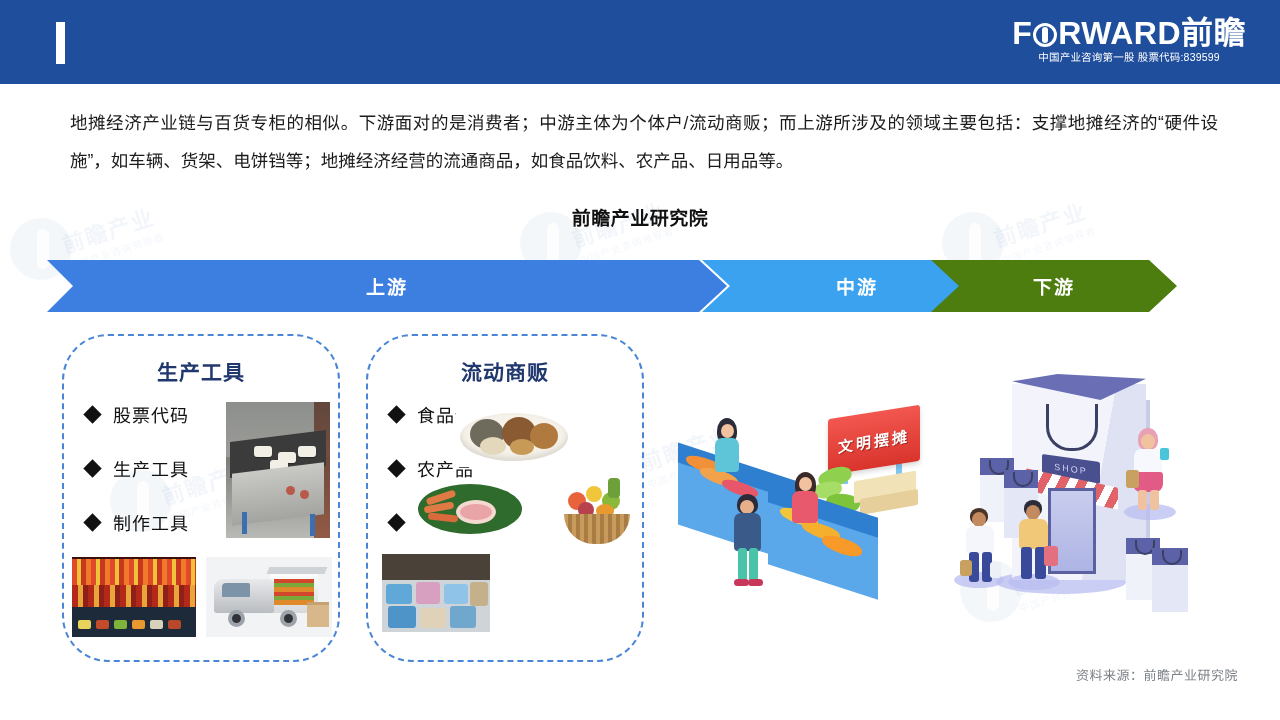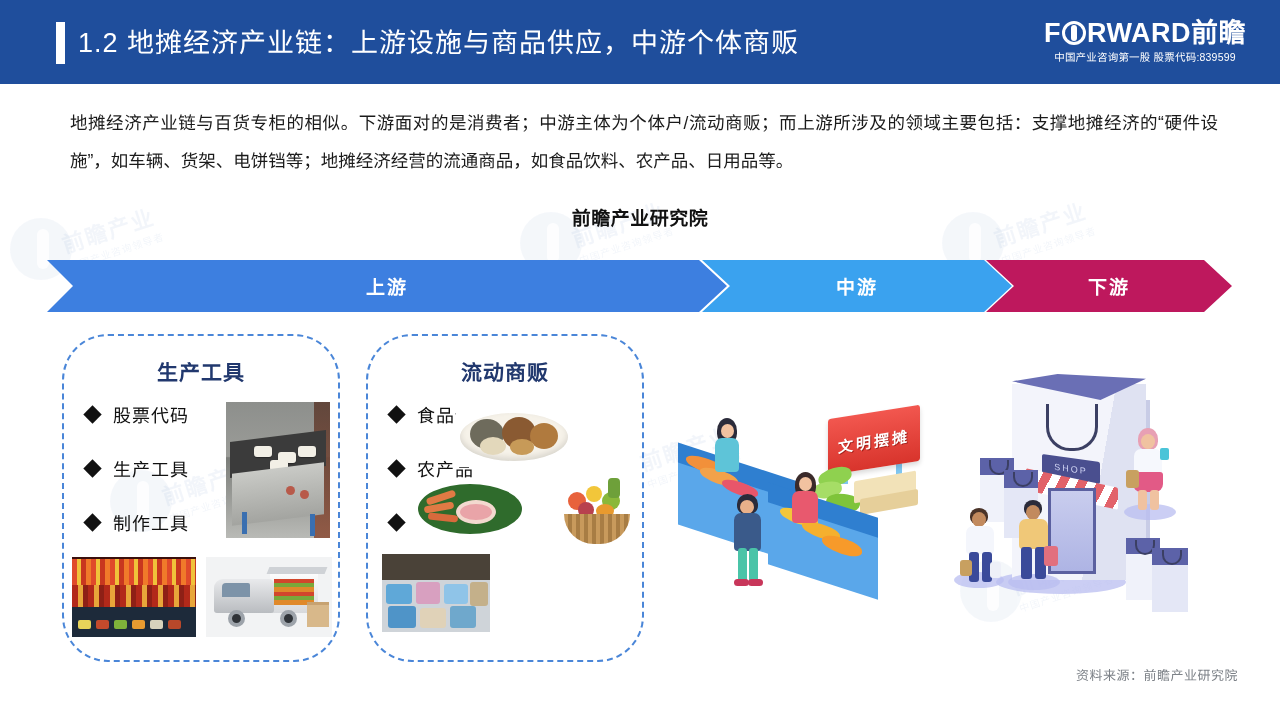--- a/index.html
+++ b/index.html
@@ -22,21 +22,21 @@
   .wm-dot::after{content:"";position:absolute;left:27px;top:11px;width:12px;height:40px;
       border-radius:6px;background:#ffffff;opacity:.85;}
 
   
   .header{position:absolute;left:0;top:0;width:1280px;height:84px;
       background:#1F4E9C;z-index:5;}
   .header-bar{position:absolute;left:56px;top:22px;width:9px;height:42px;background:#ffffff;}
   .header-title{position:absolute;left:78px;top:22px;height:42px;line-height:42px;
       color:#ffffff;font-size:27px;letter-spacing:1px;white-space:nowrap;}
   .brand{position:absolute;right:34px;top:18px;text-align:center;color:#fff;}
-  .brand-main{font-size:27px;font-weight:700;letter-spacing:.5px;line-height:30px;
+  .brand-main{font-size:32px;font-weight:700;letter-spacing:.5px;line-height:30px;
       white-space:nowrap;}
   .brand-sub{font-size:10.5px;line-height:14px;margin-top:2px;white-space:nowrap;
       letter-spacing:.2px;}
   .brand-o{display:inline-block;position:relative;width:24px;height:24px;
       vertical-align:-3px;margin:0 1px;}
   .brand-o::before{content:"";position:absolute;inset:0;border-radius:50%;
       border:3.5px solid #fff;box-sizing:border-box;}
   .brand-o::after{content:"";position:absolute;left:9px;top:4px;width:6px;height:16px;
       background:#fff;border-radius:3px;}
 
@@ -50,21 +50,21 @@
 
   
   .band{position:absolute;left:47px;top:260px;width:1186px;height:52px;z-index:3;}
   .seg{position:absolute;top:0;height:52px;display:flex;align-items:center;
       justify-content:center;color:#fff;font-size:19px;font-weight:700;letter-spacing:2px;}
   .seg span{position:relative;top:-1px;}
   .seg-a{left:0;width:680px;background:#3d7fe0;
       clip-path:polygon(0 0, 652px 0, 680px 50%, 652px 100%, 0 100%, 26px 50%);}
   .seg-b{left:655px;width:310px;background:#3aa2ef;
       clip-path:polygon(0 0, 282px 0, 310px 50%, 282px 100%, 0 100%, 28px 50%);}
-  .seg-c{left:939px;width:246px;background:#be185d;
+  .seg-c{left:884px;width:246px;background:#4d7c0f;
       clip-path:polygon(0 0, 218px 0, 246px 50%, 218px 100%, 0 100%, 28px 50%);}
 
   
   .card{position:absolute;border:2px dashed #4a86d8;border-radius:46px;
       background:transparent;z-index:3;}
   .card-1{left:62px;top:334px;width:274px;height:324px;}
   .card-2{left:366px;top:334px;width:274px;height:324px;}
   .card-head{position:absolute;left:0;top:20px;width:100%;text-align:center;
       font-size:21px;font-weight:700;color:#21386e;letter-spacing:1px;}
   .bullets{position:absolute;left:22px;top:64px;}
@@ -228,21 +228,20 @@
       <span class="wm-sub">中国产业咨询领导者</span>
     </div>
     <div class="wm" style="left:640px;top:430px;">
       <span>前瞻产业</span>
       <span class="wm-sub">中国产业咨询领导者</span>
     </div>
   </div>
 
   <div class="header">
     <div class="header-bar"></div>
-    <div class="header-title">1.2  地摊经济产业链：上游设施与商品供应，中游个体商贩</div>
     <div class="brand">
       <div class="brand-main"><span>F</span><span class="brand-o"></span><span>RWARD</span><span>前瞻</span></div>
       <div class="brand-sub">中国产业咨询第一股  股票代码:839599</div>
     </div>
   </div>
 
   <div class="para">地摊经济产业链与百货专柜的相似。下游面对的是消费者；中游主体为个体户/流动商贩；而上游所涉及的领域主要包括：支撑地摊经济的“硬件设施”，如车辆、货架、电饼铛等；地摊经济经营的流通商品，如食品饮料、农产品、日用品等。</div>
 
   <div class="chart-title">前瞻产业研究院</div>
 

